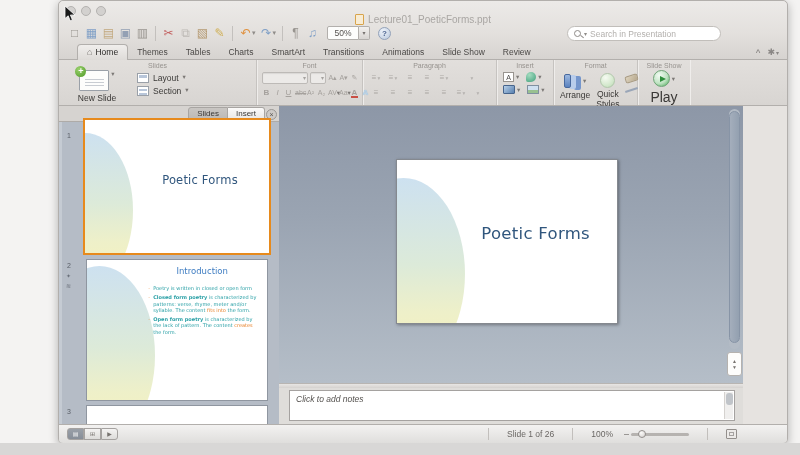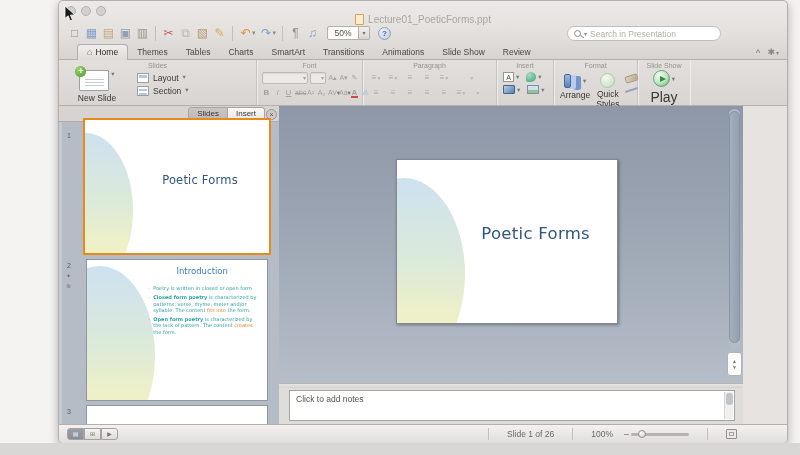--- a/index.html
+++ b/index.html
@@ -187,21 +187,21 @@
   .vthumb { position:absolute; left:0; top:2px; width:11px; height:232px; background:linear-gradient(90deg,#a4aebc,#93a0b0); border:1px solid #8794a6; border-radius:6px; }
   .varrows { position:absolute; right:1px; top:246px; width:15px; height:24px; background:#fdfdfc; border:1px solid #b5b2af; border-radius:3px;
     display:flex; flex-direction:column; align-items:center; justify-content:center; gap:1px; }
   .varrows span { font-size:5px; color:#77736f; line-height:5px; }
 
   .splitter { height:5px; background:linear-gradient(180deg,#e8e6e4,#d5d2cf); border-top:1px solid #b8b5b2; text-align:center; position:relative; }
   .grip { font-size:7px; color:#8a8785; line-height:3px; letter-spacing:1px; }
 
   .notes-zone { flex:1; background:#dfddda; padding:2px 8px 3px 10px; }
   .notes-box { width:100%; height:100%; background:#fff; border:1px solid #a5a2a0; position:relative; padding:3px 14px 0 6px; }
-  .notes-text { font-size:8.5px; color:#55524f; }
+  .notes-text { font-size:8.5px; color:#55524f;font-style:italic; }
   .notes-scroll { position:absolute; right:1px; top:1px; bottom:1px; width:9px; background:#f0efee; border-left:1px solid #d5d2cf; }
   .notes-thumb { position:absolute; left:1px; top:1px; width:7px; height:12px; background:#c0c4c9; border-radius:3px; }
 
   .right-strip { flex:1; background:#e6e3e0; }
 
   
   .statusbar { position:absolute; left:0; top:423px; width:100%; height:19px;
     background:linear-gradient(180deg,#f3f2f1,#dfdedc); border-top:1px solid #b2afac; border-radius:0 0 4px 4px; }
   .view-btns { position:absolute; left:8px; top:3px; display:flex; }
   .vbtn { width:17px; height:12px; border:1px solid #a5a2a0; background:linear-gradient(180deg,#f4f3f2,#dddcda);

